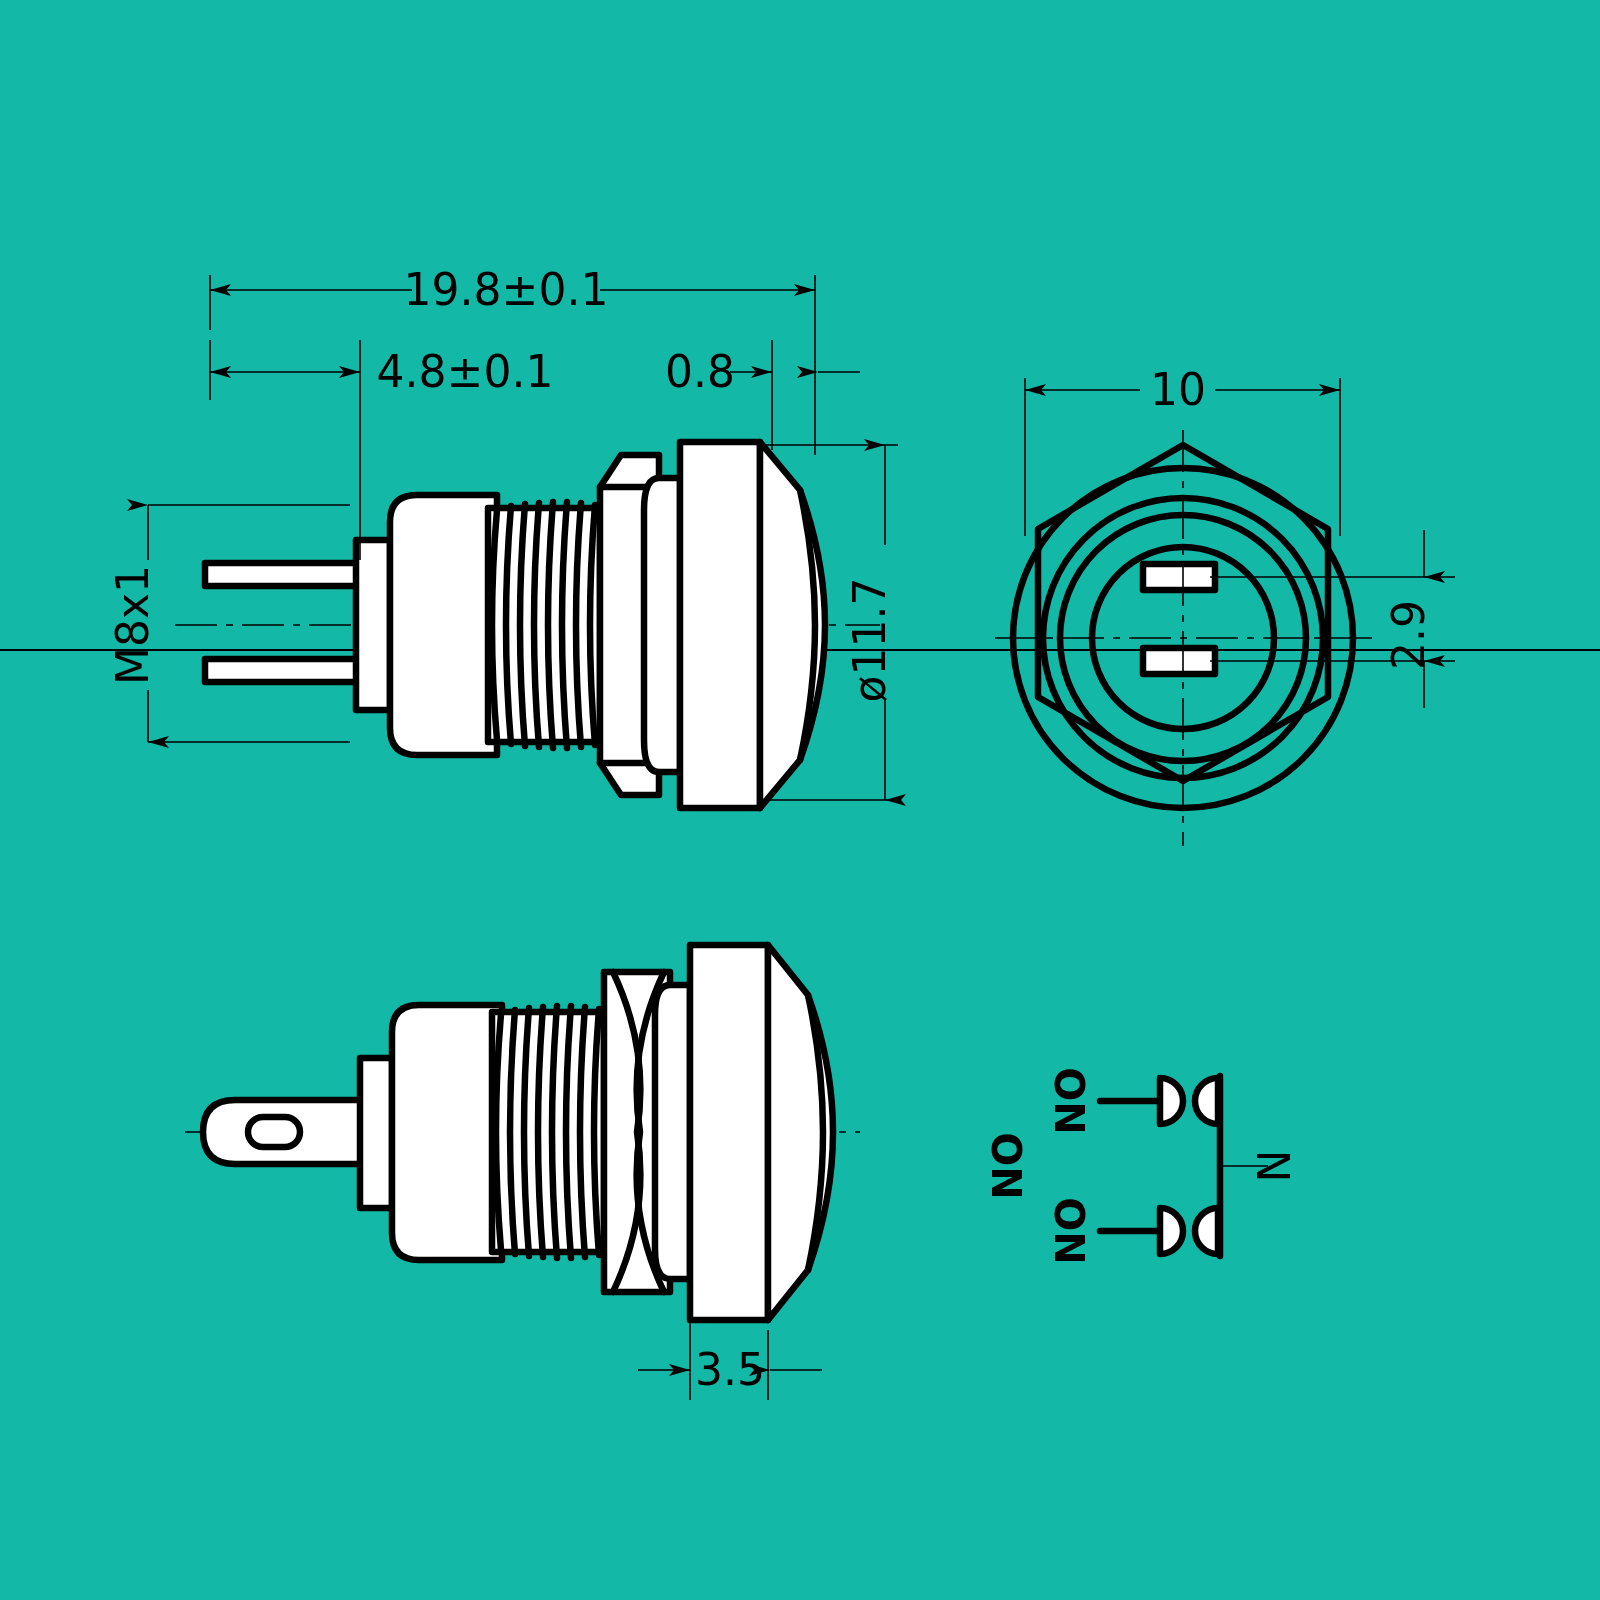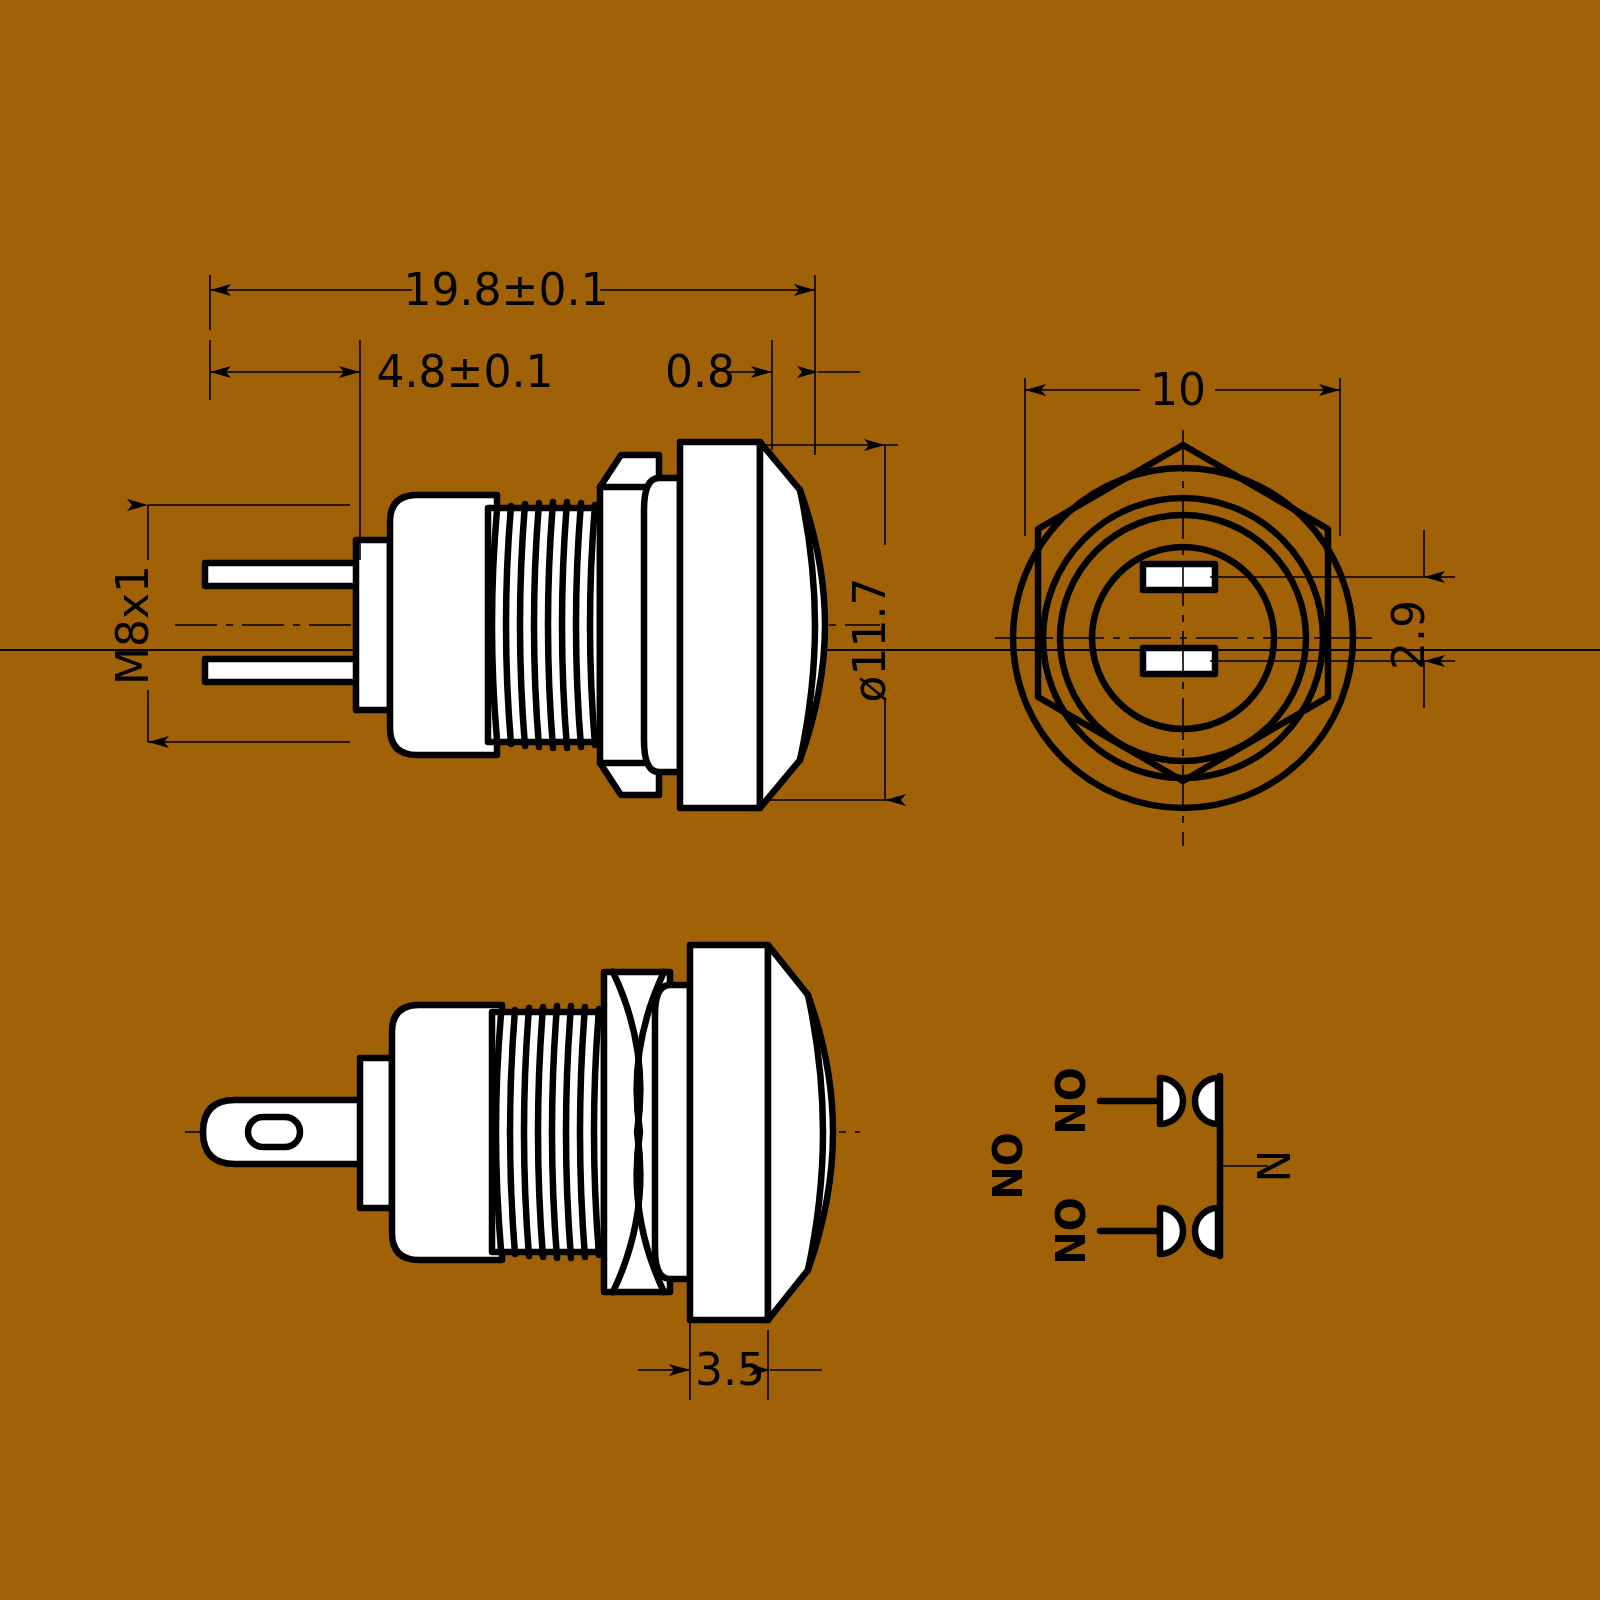--- a/index.html
+++ b/index.html
@@ -1,17 +1,17 @@
 <!DOCTYPE html>
 <html><head>
 <meta charset="utf-8">
 <style>
   html,body{margin:0;padding:0;background:#ffffff;}
   body{font-family:"Liberation Sans", sans-serif;}
-  #sheet{position:relative;width:1600px;height:1600px;background:#a16207;overflow:hidden;}
+  #sheet{position:relative;width:1600px;height:1600px;background:#14b8a6;overflow:hidden;}
   #sheet svg{position:absolute;left:0;top:0;width:1600px;height:1600px;}
   .thick{fill:none;stroke:#000;stroke-width:6.5;stroke-linejoin:round;stroke-linecap:round;}
   .thick-f{fill:#fff;stroke:#000;stroke-width:6.5;stroke-linejoin:round;stroke-linecap:round;}
   .thin{fill:none;stroke:#000;stroke-width:1.6;}
   .dimline{fill:none;stroke:#000;stroke-width:1.6;}
   .centerline{fill:none;stroke:#000;stroke-width:1.6;stroke-dasharray:42 9 7 9;}
   .axisline{fill:none;stroke:#000;stroke-width:2.2;}
   .dimtext{font-family:"DejaVu Sans", sans-serif;font-size:44px;fill:#000;letter-spacing:0px;}
   .dimtext-b{font-family:"DejaVu Sans", sans-serif;font-size:40px;font-weight:bold;fill:#000;}
   .arrow{fill:#000;stroke:none;}

